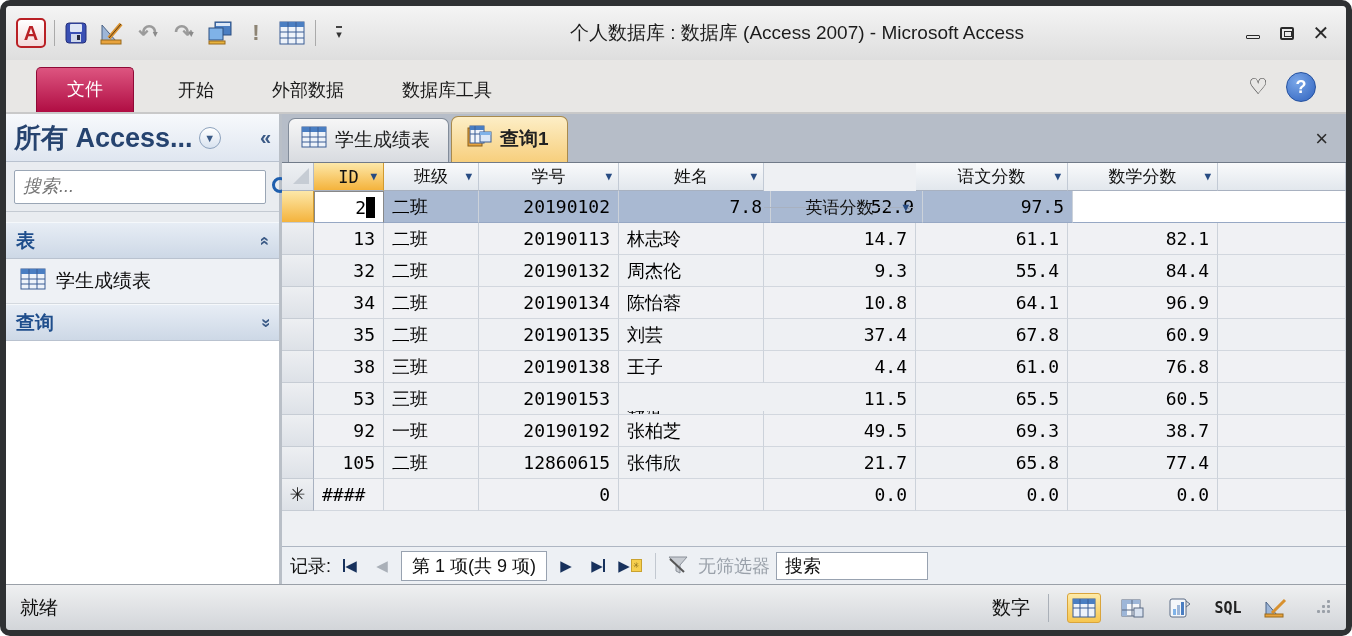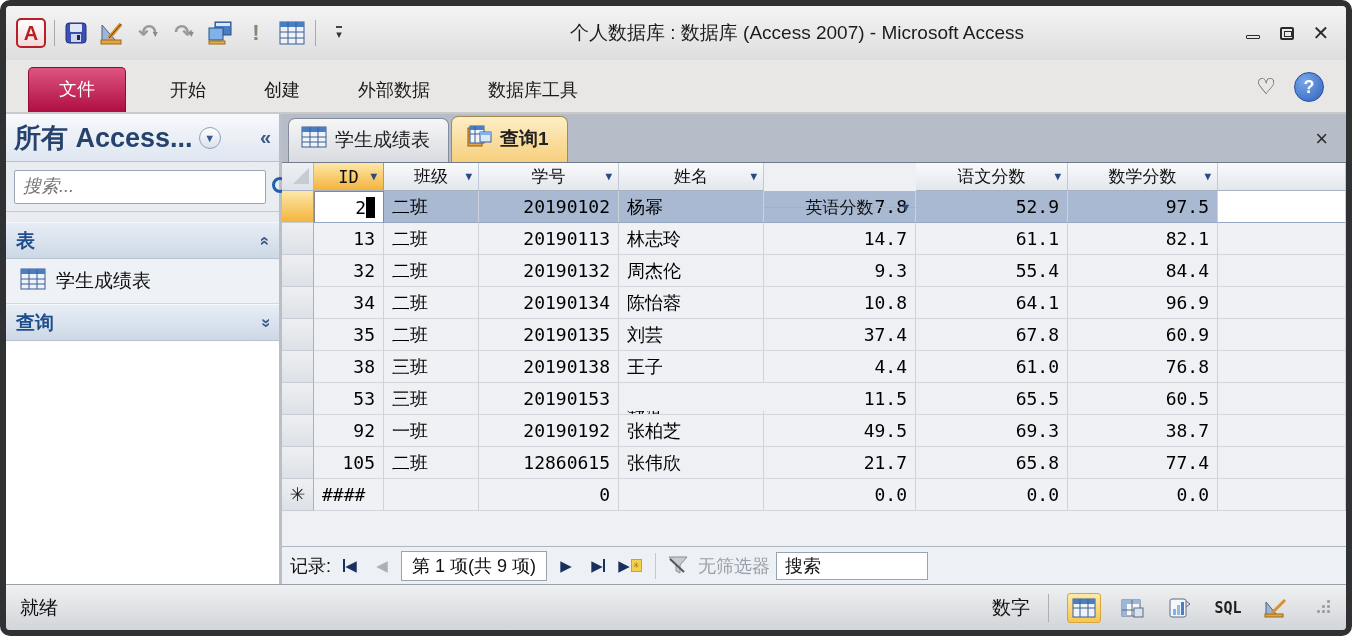--- a/index.html
+++ b/index.html
@@ -20,21 +20,21 @@
   .qat-more { display:inline-block; border-top:2px solid #444; font-size:11px; color:#333; padding-top:1px; line-height:1; }
   .title { flex:1; text-align:center; font-size:19px; color:#1c1c1c; white-space:nowrap; overflow:hidden; }
   .winctl { display:flex; align-items:center; gap:12px; margin-right:4px; }
   .wc { width:22px; height:18px; display:flex; align-items:center; justify-content:center; color:#2a2a2a; }
   .wc-min i { display:block; width:14px; height:4px; border:1.5px solid #2a2a2a; border-radius:1px; margin-top:8px; }
   .wc-rest i { display:block; width:14px; height:13px; border:2px solid #2a2a2a; border-radius:2px; position:relative; }
   .wc-rest i:after { content:""; position:absolute; left:2px; top:2px; width:6px; height:4px; border:1.5px solid #2a2a2a; }
   .wc-close { font-size:20px; font-weight:bold; }
 
   
-  .ribbonrow { height:54px; background:#e8e7e5; border-bottom:2px solid #c9c9c9; display:flex; align-items:flex-end; padding:0 22px; }
+  .ribbonrow { height:54px; background:#e8e7e5; border-bottom:2px solid #c9c9c9; display:flex; align-items:flex-end; padding:0 30px; }
   .rtabs { display:flex; align-items:flex-end; gap:6px; height:100%; }
   .rtab { padding:8px 26px 10px; font-size:18px; color:#1a1a1a; cursor:default; }
   .rtab.file { background:linear-gradient(#dd5580,#b00d43); color:#fff; border-radius:5px 5px 0 0;
                border:1px solid #8f0a36; border-bottom:none; padding:9px 30px 11px; margin-right:12px; }
   .ribbon-right { margin-left:auto; display:flex; align-items:center; gap:18px; padding-bottom:10px; }
   .heart { font-size:22px; color:#333; }
   .helpbtn { width:30px; height:30px; border-radius:50%; background:radial-gradient(circle at 35% 30%,#7aa7e8,#2f62be);
              color:#fff; font-weight:bold; font-size:18px; display:flex; align-items:center; justify-content:center;
              border:1px solid #24519f; }
 
@@ -190,21 +190,20 @@
           <i></i>
         </span>
       <span class="wc wc-close">✕</span>
     </div>
   </div>
 
   <div class="ribbonrow">
     <div class="rtabs" id="ribbon-tabs">
         <div class="rtab file">文件</div>
         <div class="rtab">开始</div>
-        <div class="rtab">创建</div>
         <div class="rtab">外部数据</div>
         <div class="rtab">数据库工具</div>
       </div>
     <div class="ribbon-right">
       <span class="heart">♡</span>
       <span class="helpbtn">?</span>
     </div>
   </div>
 
   <div class="main">
@@ -311,21 +310,20 @@
               <div class="hcell" style="flex: 1 1 0%;"></div>
             </div>
             <div class="drow sel">
               <div class="selcol cursel" style="width: 32px;"></div>
               <div class="dcell r editcell" style="width: 70px;">
                 <span>2</span>
                 <span class="caret"></span>
               </div>
               <div class="dcell" style="width: 95px;">二班</div>
               <div class="dcell r" style="width: 140px;">20190102</div>
-              <div class="dcell" style="width: 145px;">杨幂</div>
               <div class="dcell r" style="width: 152px;">7.8</div>
               <div class="dcell r" style="width: 152px;">52.9</div>
               <div class="dcell r" style="width: 150px;">97.5</div>
               <div class="dcell filler" style="flex: 1 1 0%;"></div>
             </div>
             <div class="drow striped">
               <div class="selcol" style="width: 32px;"></div>
               <div class="dcell r" style="width: 70px;">13</div>
               <div class="dcell" style="width: 95px;">二班</div>
               <div class="dcell r" style="width: 140px;">20190113</div>

